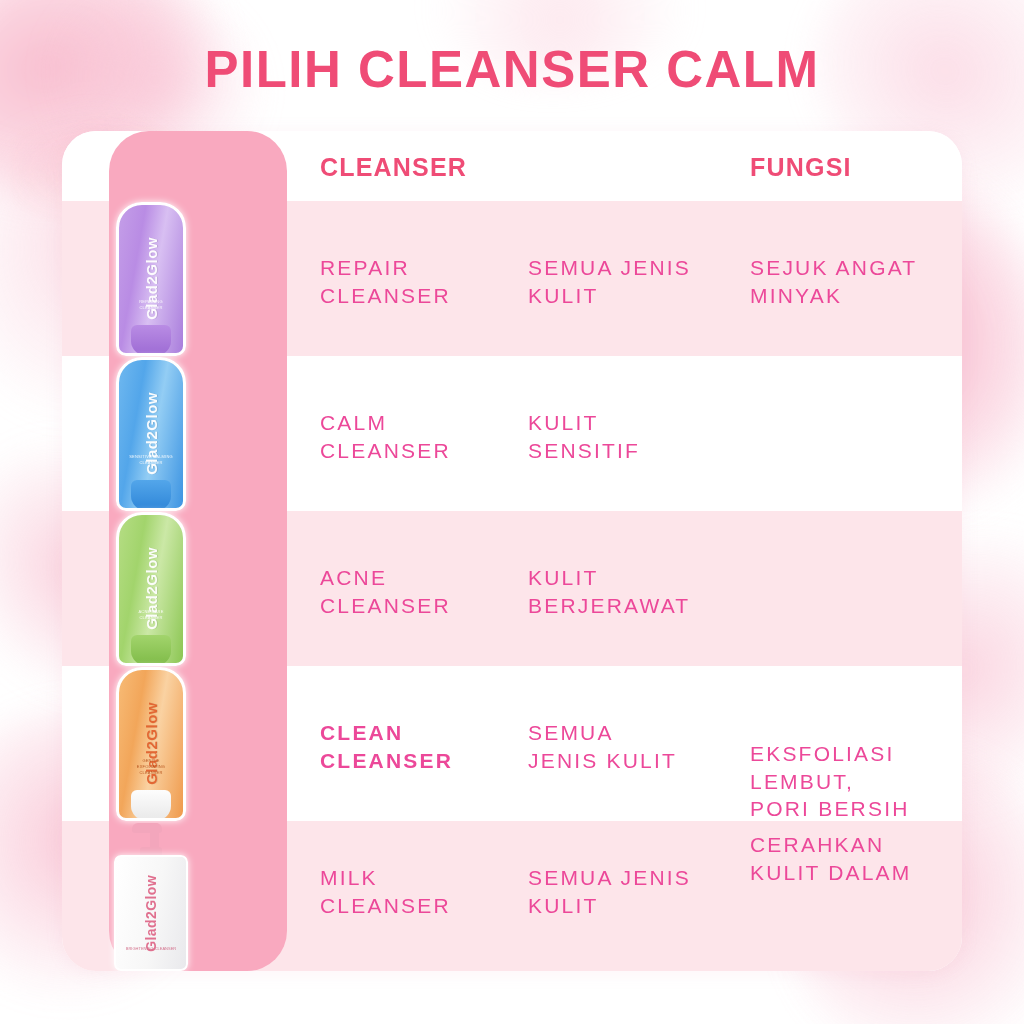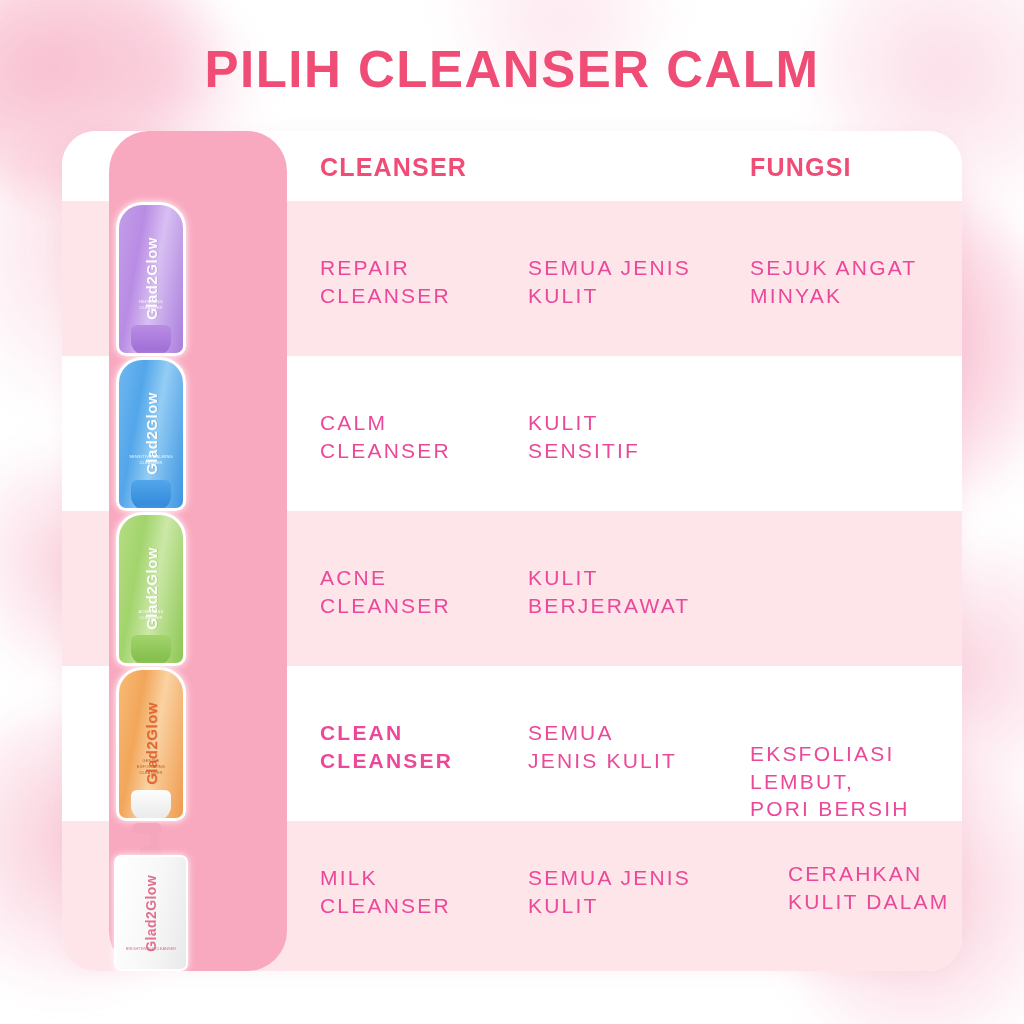--- a/index.html
+++ b/index.html
@@ -271,16 +271,16 @@
   <div class="cell c-type" style="top:588px;">SEMUA
 JENIS KULIT</div>
   <div class="cell c-func" style="top:573px;margin-top:36px;">EKSFOLIASI
 LEMBUT,
 PORI BERSIH</div>
 
   <div class="cell c-name" style="top:733px;">MILK
 CLEANSER</div>
   <div class="cell c-type" style="top:733px;">SEMUA JENIS
 KULIT</div>
-  <div class="cell c-func" style="top:729px;margin-left:38px;">CERAHKAN
+  <div class="cell c-func" style="top:700px;">CERAHKAN
 KULIT DALAM</div>
 
 </div>
 
 </body></html>

